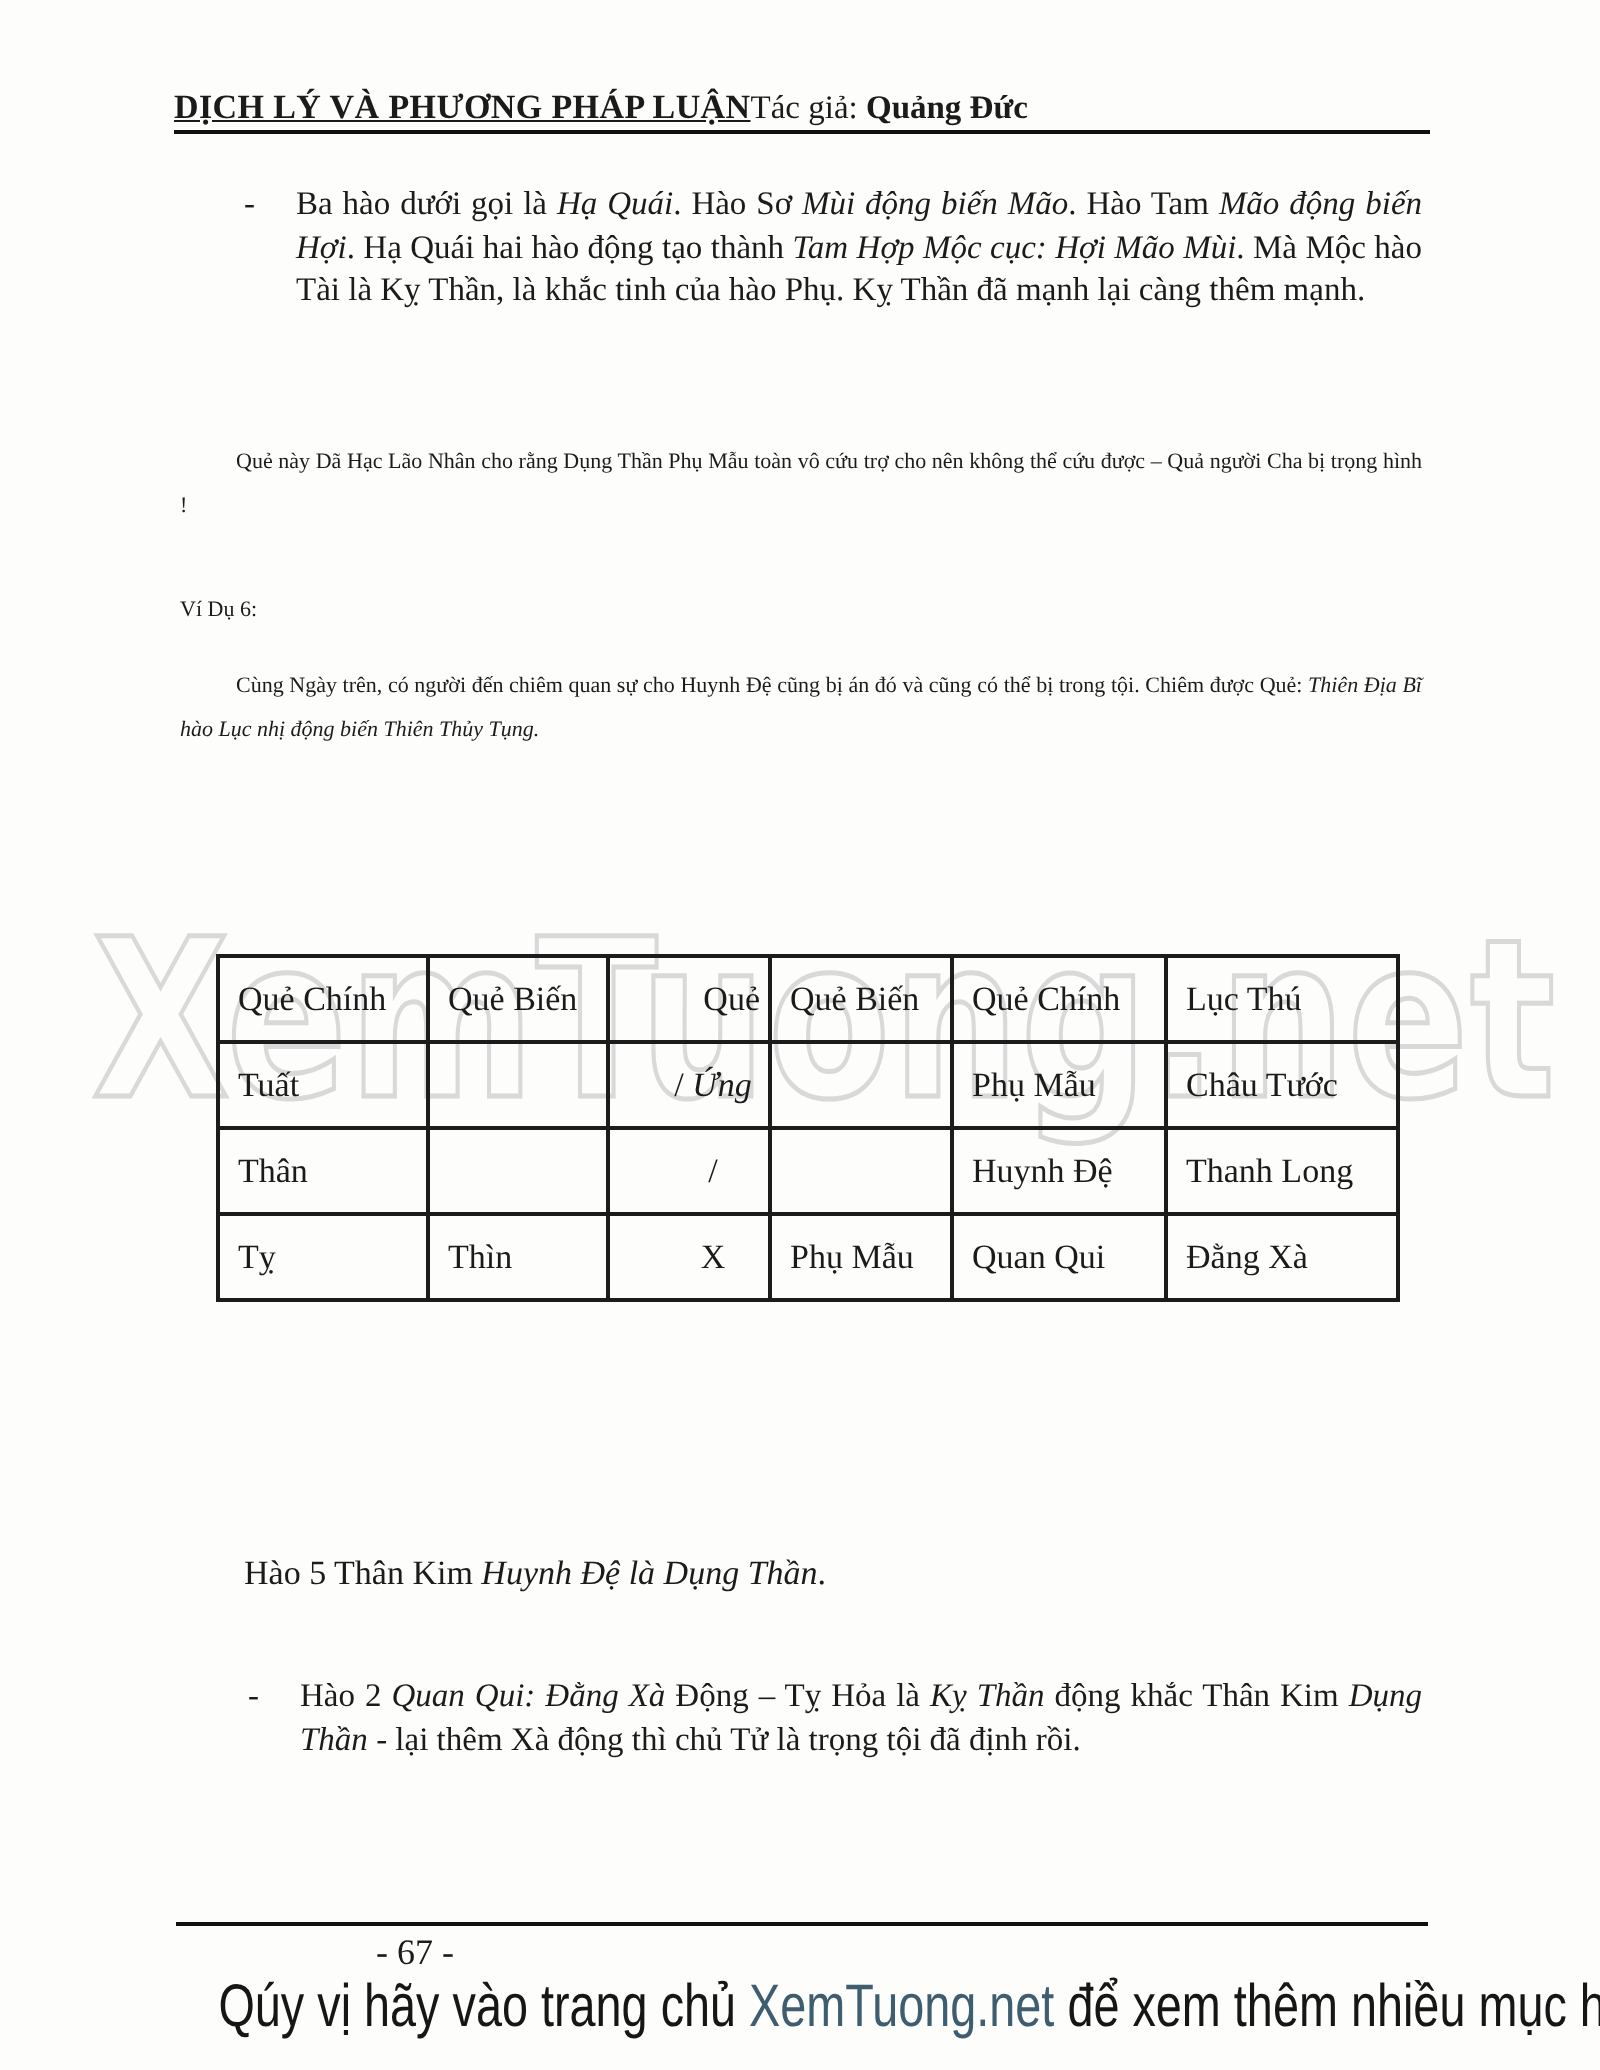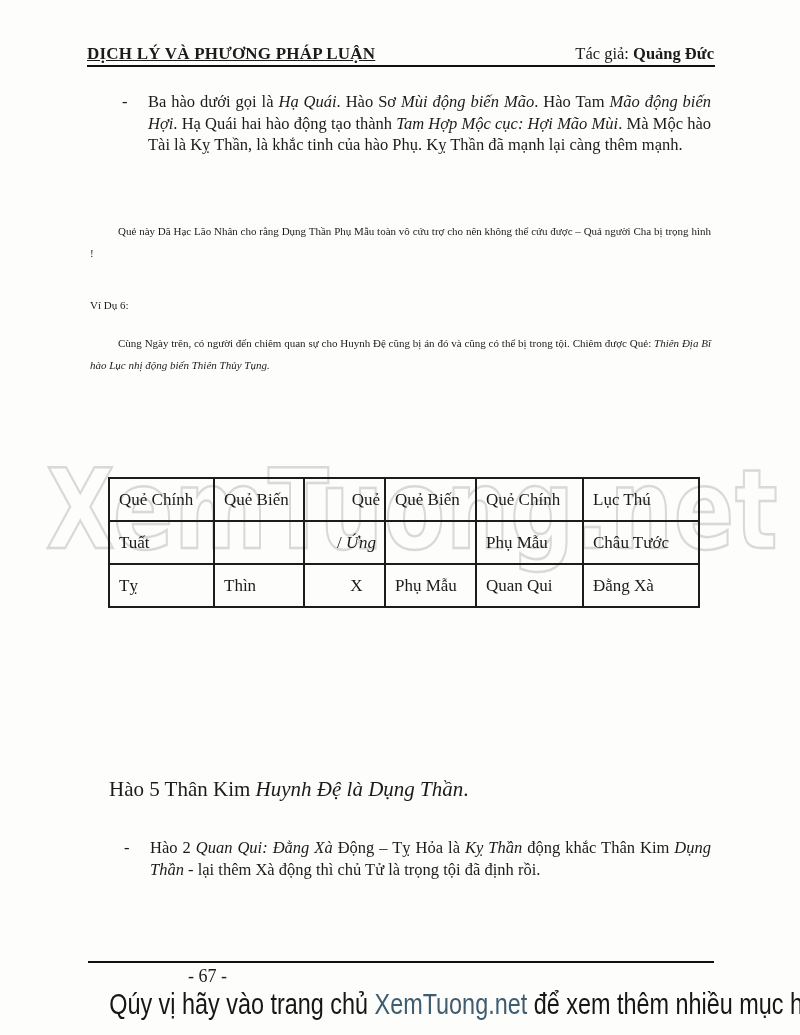--- a/index.html
+++ b/index.html
@@ -18,41 +18,41 @@
     transform:scaleX(0.81); transform-origin:left center;
     color:#ececec; user-select:none;
   }
   @supports (-webkit-text-stroke: 1px black) {
     .watermark { color:transparent; -webkit-text-stroke:2.5px var(--wm, #d9d9d9); }
   }
 
   
   .header {
     left:87px; width:627px; top:36px; height:28px;
-    display:flex; justify-content:space-between; align-items:flex-end;
+    display:flex; align-items:flex-end;
     font-size:16.5px;
   }
   .header-title { font-weight:bold; font-size:17px; text-decoration:underline; letter-spacing:0.2px; }
   .header-author b { font-weight:bold; }
   .header-rule { left:87px; width:628px; top:65px; border-top:2px solid #111; height:0; }
 
   
   .para { font-size:11px; line-height:21.5px; text-align:justify; }
   .indent { text-indent:28px; }
   .it { font-style:italic; }
 
   .bullet { display:flex; font-size:16.5px; line-height:21.5px; }
   .bullet .dash { width:26px; flex:0 0 26px; }
   .bullet .btxt { flex:1; text-align:justify; }
 
   .b1 { left:122px; width:589px; top:91px; }
   .p1 { left:90px;  width:621px; top:221px; }
   .hx { left:90px;  top:299px; font-size:11px; }
   .p2 { left:90px;  width:621px; top:333px; }
-  .note { left:109px; top:777px; font-size:21px; }
+  .note { left:122px; top:777px; font-size:17px; }
   .b2 { left:124px; width:587px; top:837px; }
 
   
   .tbl-wrap { left:108px; top:433px; }
   table.hex { border-collapse:collapse; table-layout:fixed; background:transparent;margin-top:44px; }
   table.hex th, table.hex td {
     border:2px solid #1c1c1c; height:41px; padding:0 4px 0 9px;
     font-size:17px; font-weight:normal; text-align:left; vertical-align:middle;
     overflow:hidden; white-space:nowrap;
   }
@@ -115,20 +115,28 @@
       </tr>
       <tr>
         <td><span>Tuất</span></td>
         <td></td>
         <td class="linecol"><span>/ </span><span class="it">Ứng</span></td>
         <td></td>
         <td><span>Phụ Mẫu</span></td>
         <td><span>Châu Tước</span></td>
       </tr>
       <tr>
+        <td><span>Thân</span></td>
+        <td></td>
+        <td class="linecol"><span>/</span></td>
+        <td></td>
+        <td><span>Huynh Đệ</span></td>
+        <td><span>Thanh Long</span></td>
+      </tr>
+      <tr>
         <td><span>Tỵ</span></td>
         <td><span>Thìn</span></td>
         <td class="linecol"><span>X</span></td>
         <td><span>Phụ Mẫu</span></td>
         <td><span>Quan Qui</span></td>
         <td><span>Đằng Xà</span></td>
       </tr>
     </tbody>
       </table>
   </div>

